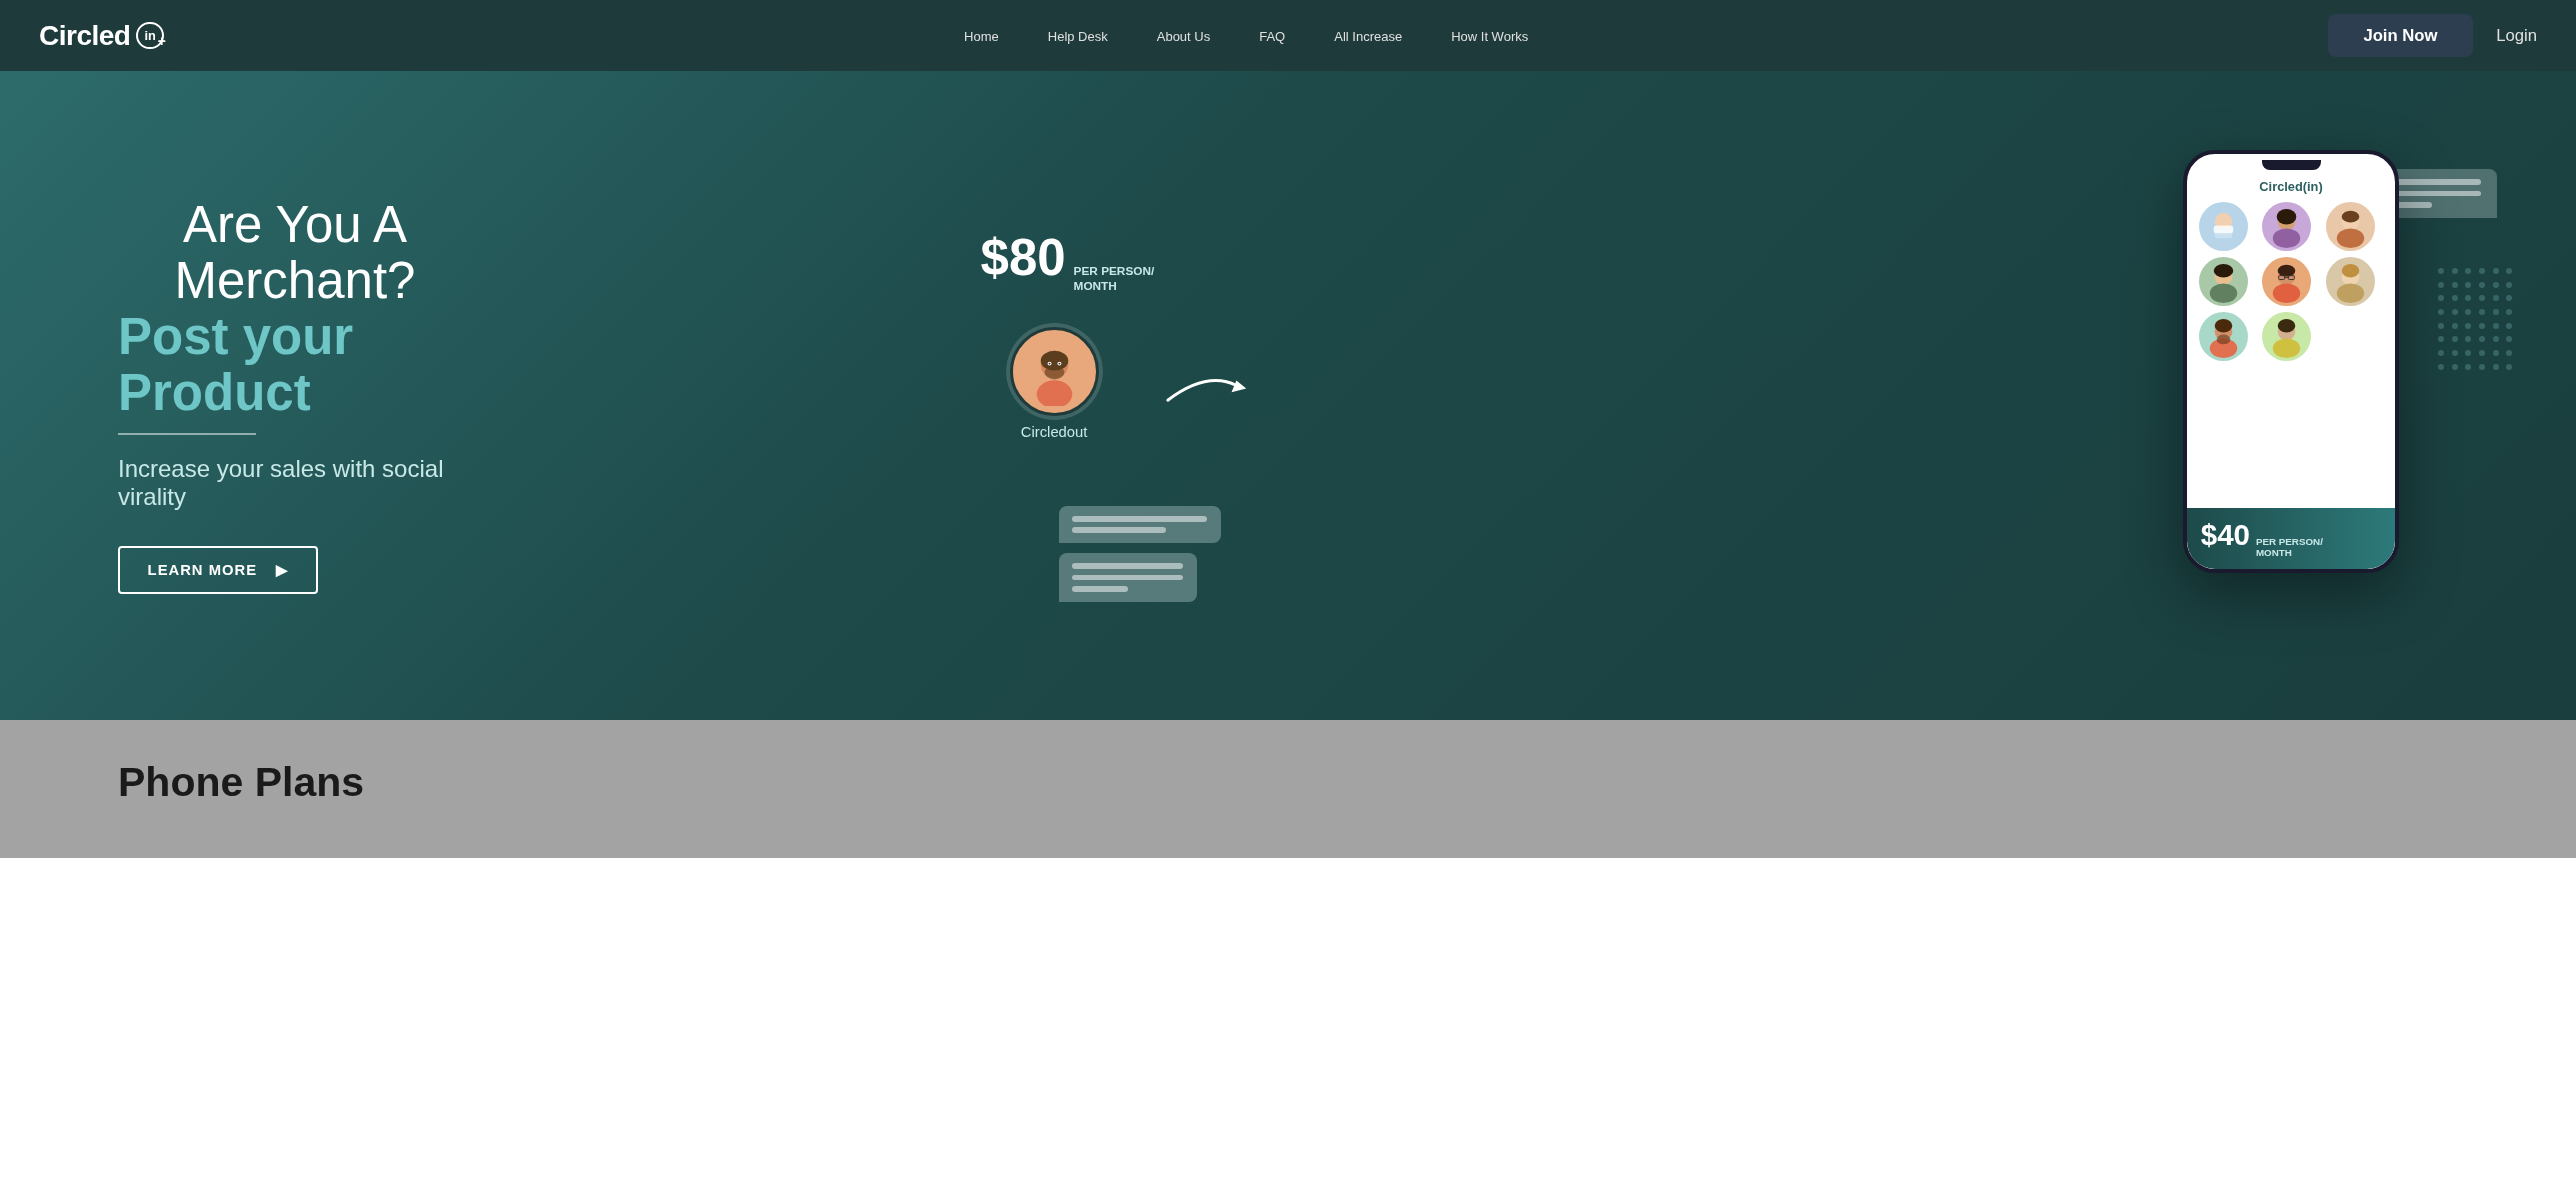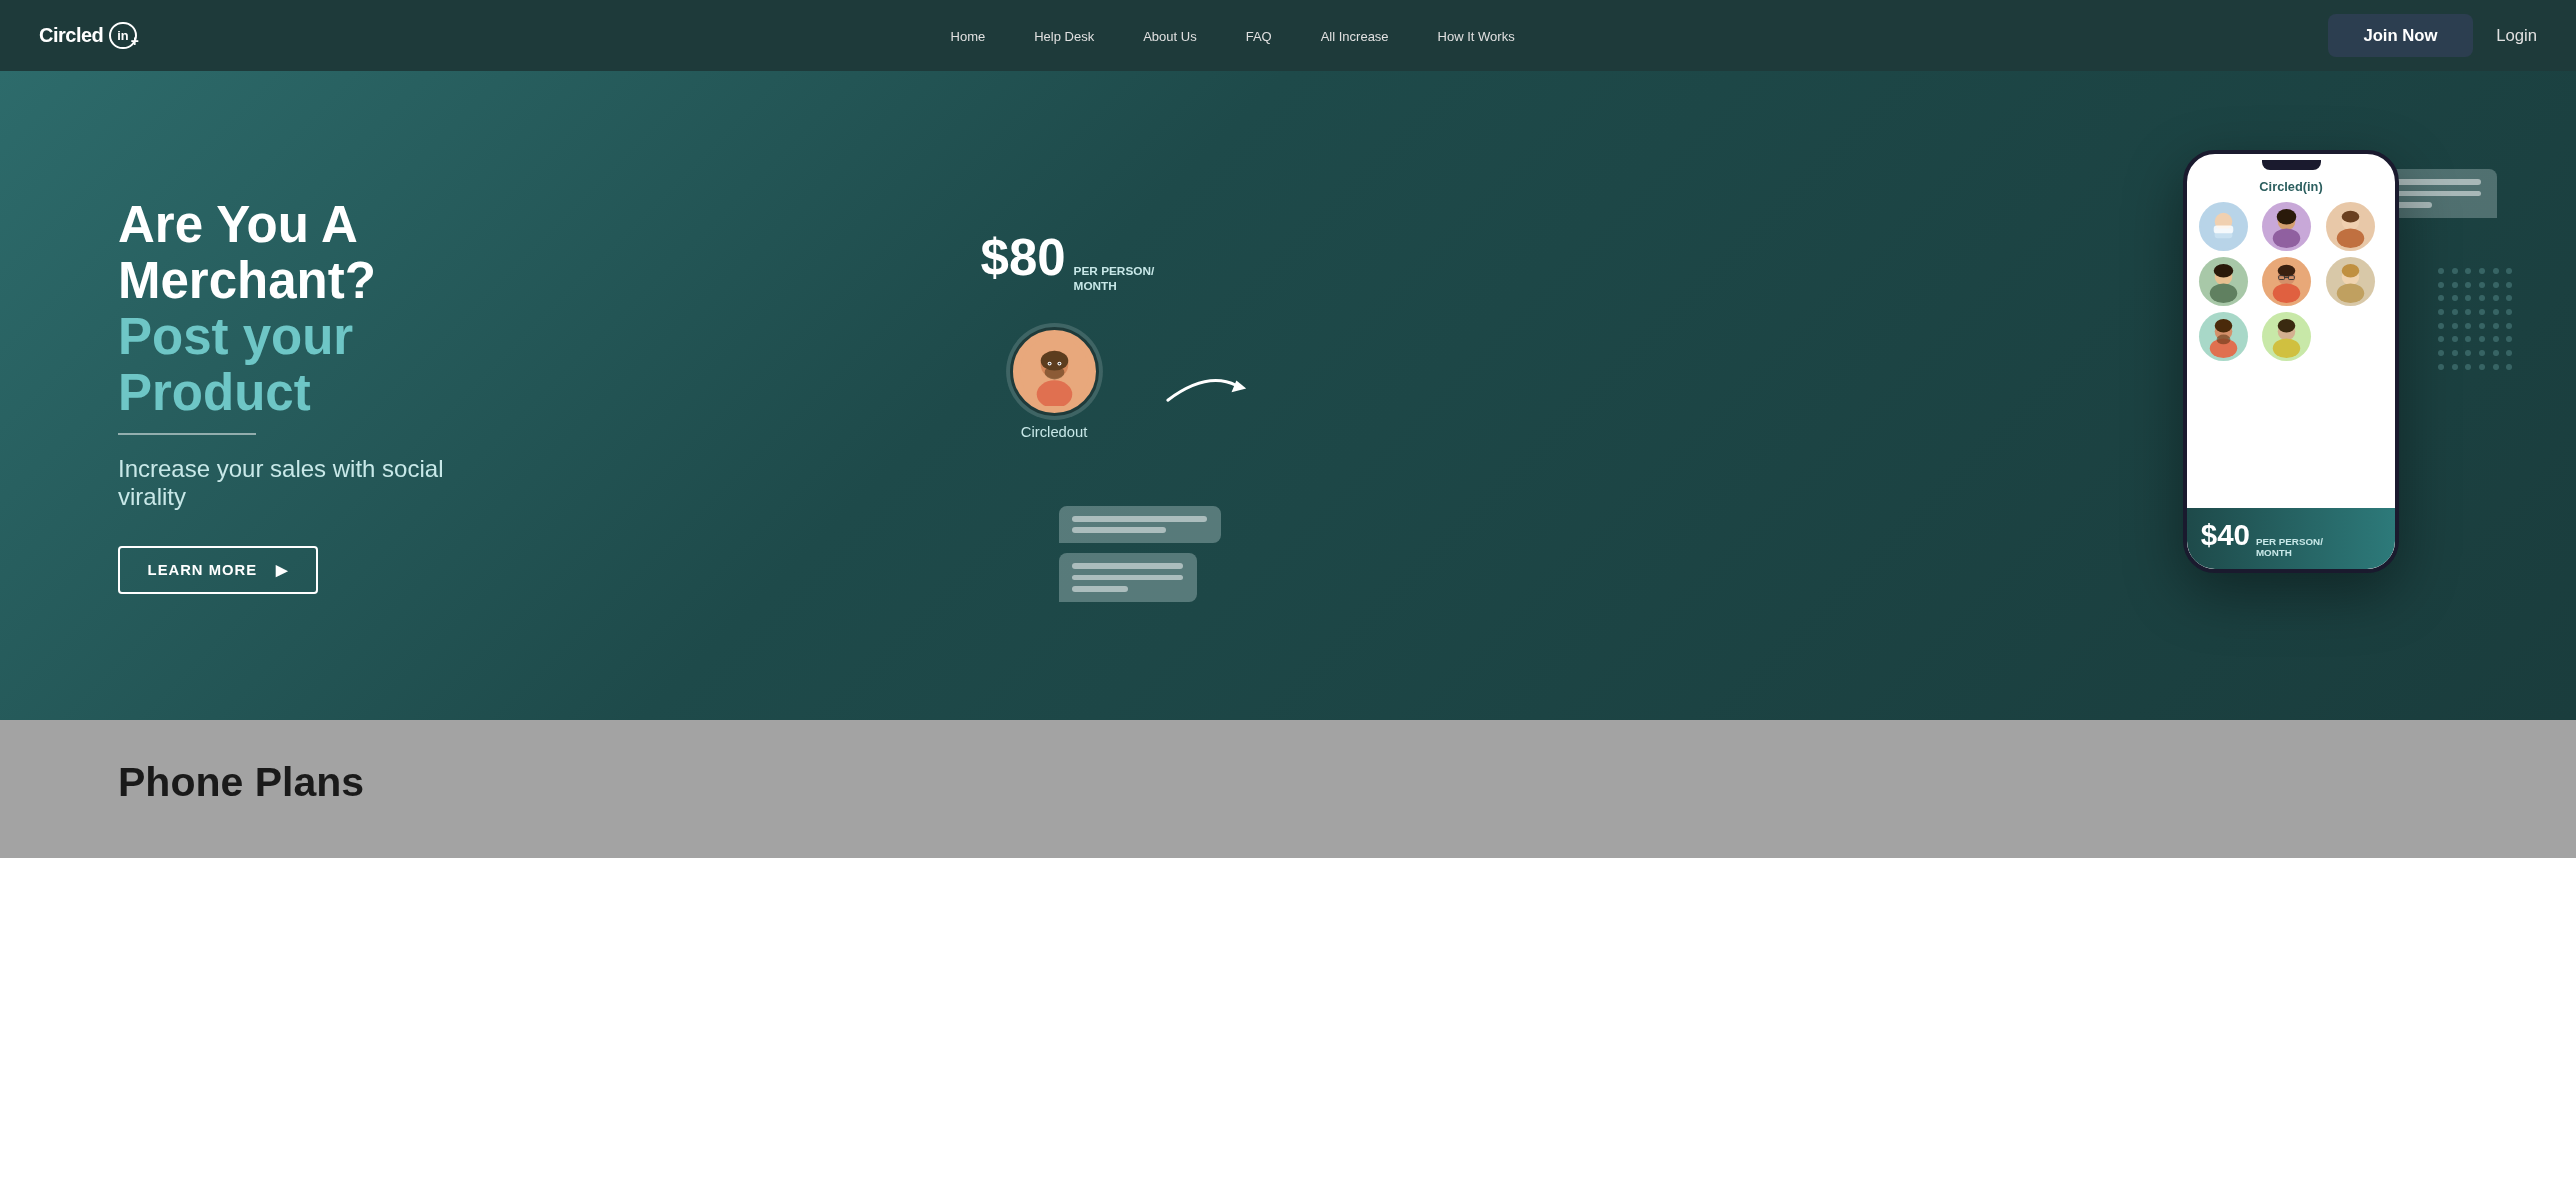--- a/index.html
+++ b/index.html
@@ -16,21 +16,21 @@
       position: relative;
       z-index: 10;
     }
     .logo {
       display: flex;
       align-items: center;
       gap: 3.9px;
     }
     .logo-text {
       color: #fff;
-      font-size: 20px;
+      font-size: 28px;
       font-weight: 600;
       letter-spacing: -0.5px;
     }
     .logo-icon {
       display: inline-flex;
       align-items: center;
       justify-content: center;
       width: 27.6px;
       height: 27.6px;
       border-radius: 50%;
@@ -96,23 +96,24 @@
     }
     .hero-content {
       padding: 59px 118px;
       max-width: 590px;
       z-index: 2;
       position: relative;
     }
     .hero-title-line1 {
       color: #fff;
       font-size: 51px;
-      font-weight: 700;
+      font-weight: 400;
       line-height: 1.1;
       margin-bottom: 0;
+      text-align: center;
     }
     .hero-title-line2 {
       color: #6ec6c6;
       font-size: 51px;
       font-weight: 700;
       line-height: 1.1;
       margin-bottom: 11.8px;
     }
     .hero-divider {
       width: 138px;

